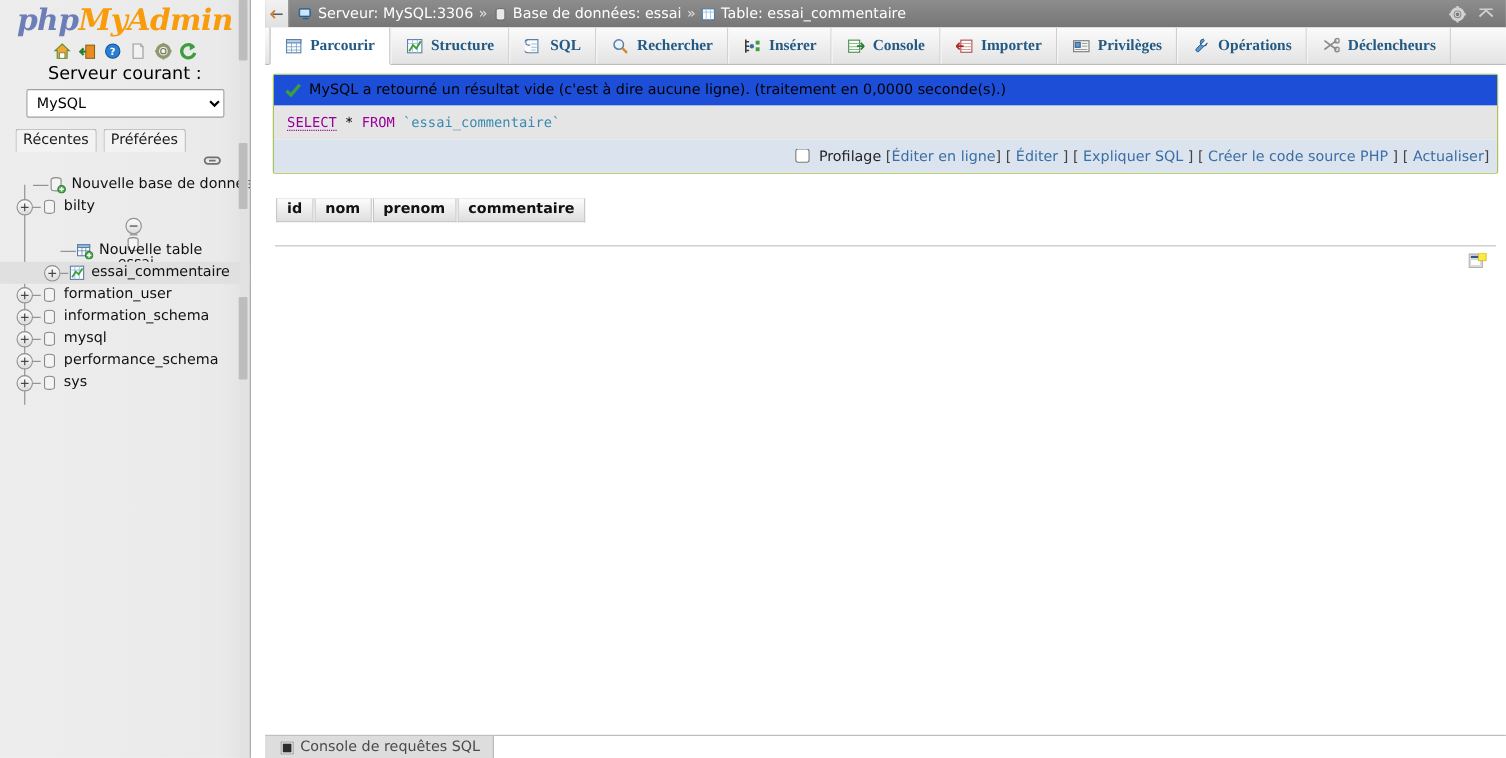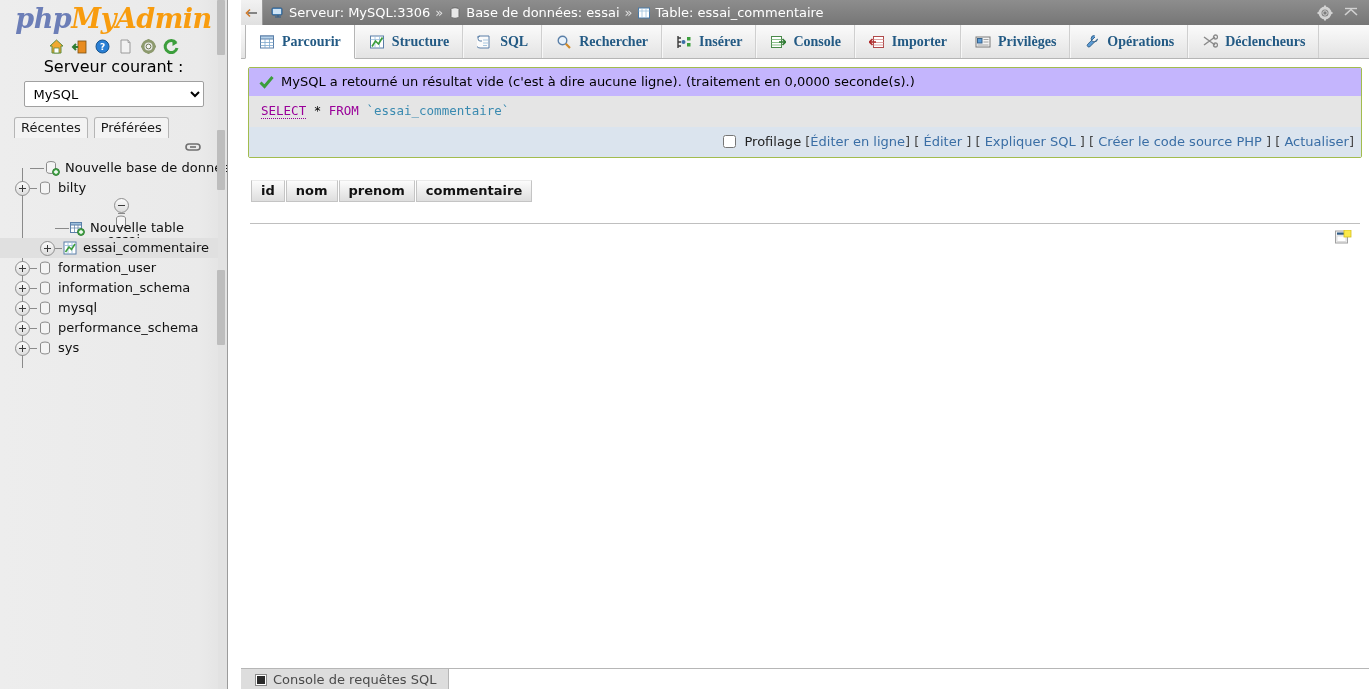--- a/index.html
+++ b/index.html
@@ -221,21 +221,21 @@
   #content { position: relative; padding: 8px 7px 0 7px; }
 
   .msgbox {
     position: relative;
     border: 1px solid #a2bc4e;
     border-radius: 2px;
     overflow: hidden;
     width: 1114px;
   }
   .msg-success {
-    background: #c4b5fd;
+    background: #1d4ed8;
     padding: 6px 10px 7px 10px;
     font-size: 13px;
     display: flex; align-items: center; gap: 7px;
   }
   .check-ic { width: 15px; height: 14px; flex: 0 0 auto; display:inline-block;}
   .msg-sql {
     background: #e5e5e5;
     padding: 7px 12px 9px 12px;
     font-family: "DejaVu Sans Mono", "Liberation Mono", monospace;
     font-size: 12.5px;

